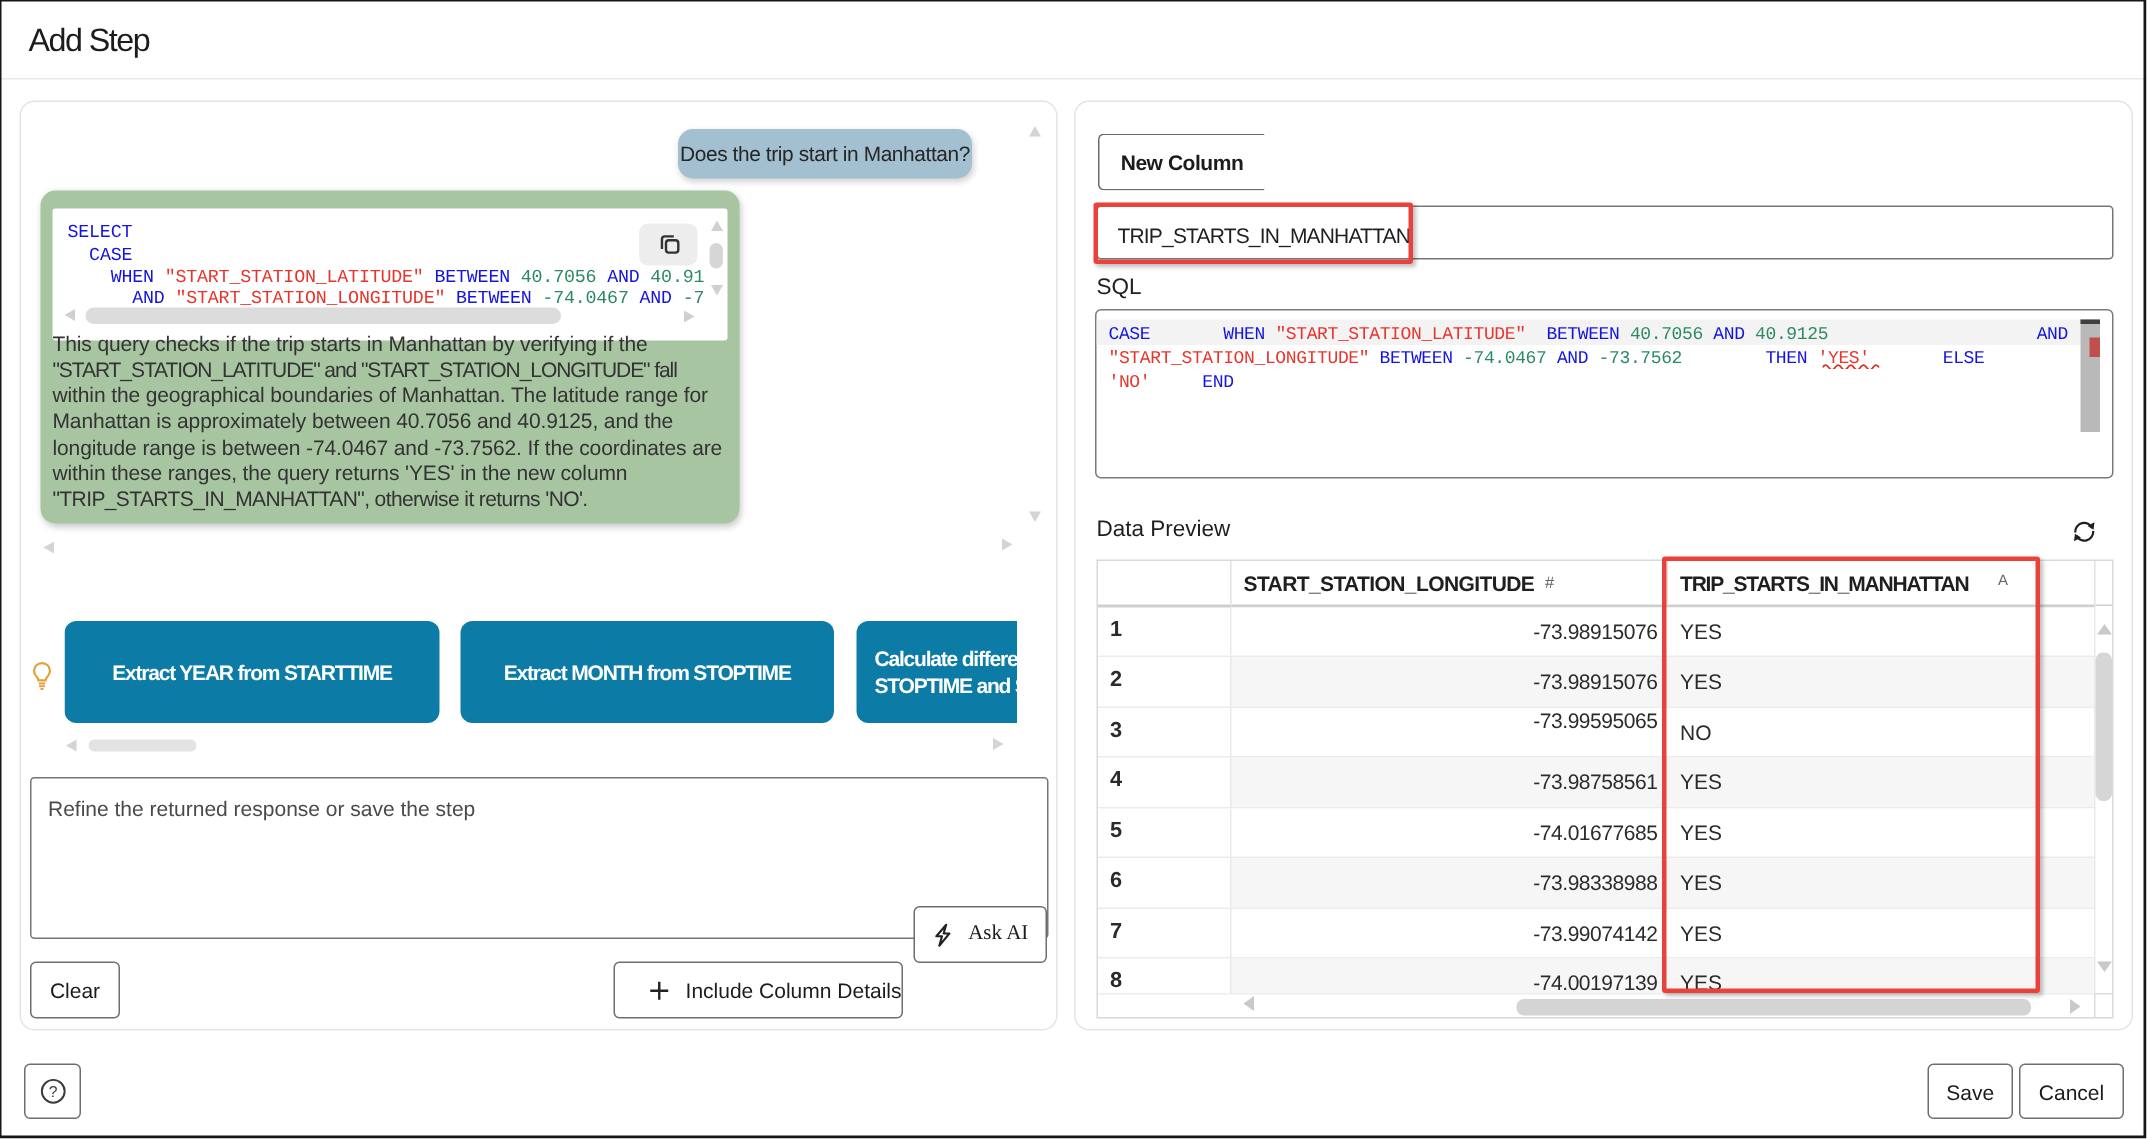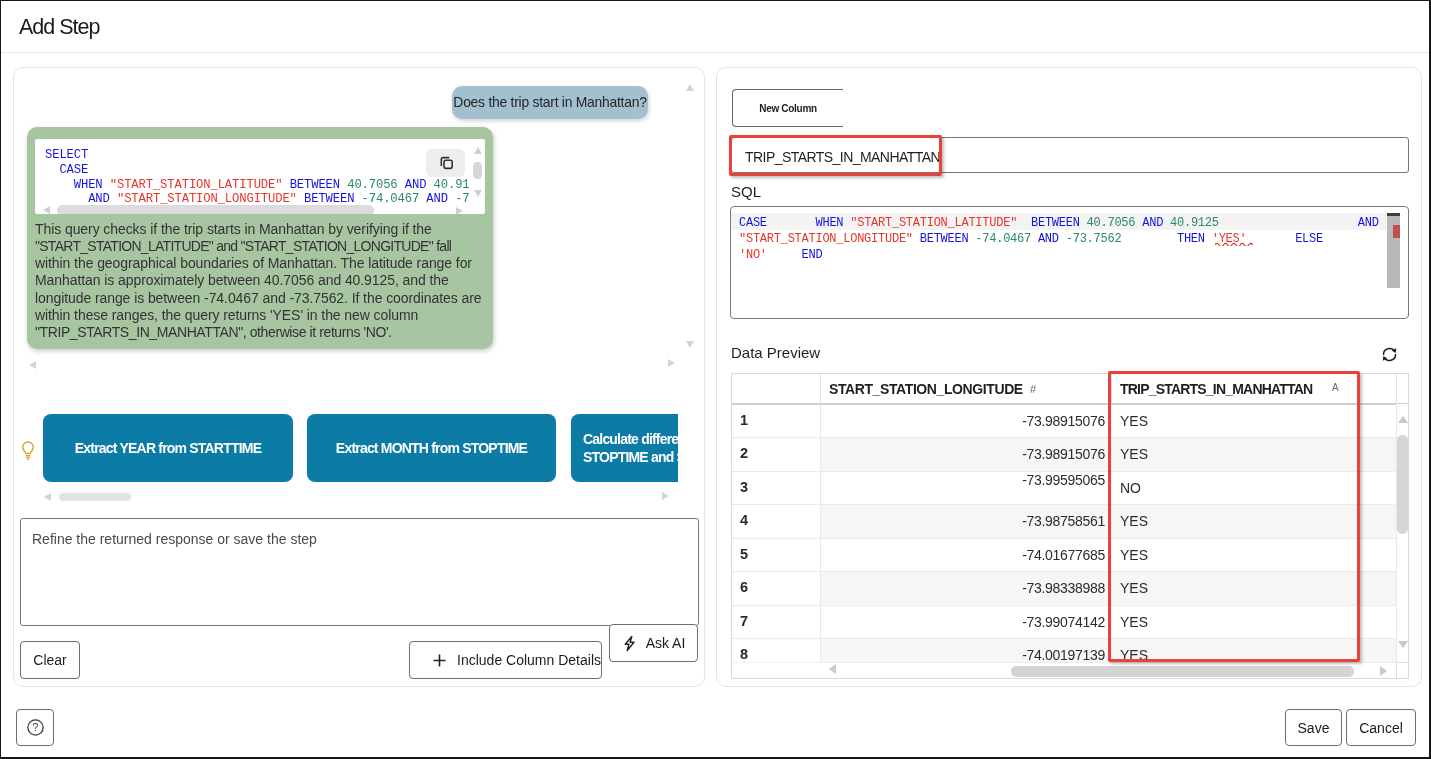--- a/index.html
+++ b/index.html
@@ -16,36 +16,36 @@
   #rpanel { left:716px; top:67px; width:706px; height:620px; }
   
   .tri { position:absolute; width:0; height:0; }
   .tri-up    { border-left:4.5px solid transparent; border-right:4.5px solid transparent; border-bottom:7px solid #d4d4d4; }
   .tri-down  { border-left:4.5px solid transparent; border-right:4.5px solid transparent; border-top:7px solid #d4d4d4; }
   .tri-left  { border-top:4.5px solid transparent; border-bottom:4.5px solid transparent; border-right:7px solid #d4d4d4; }
   .tri-right { border-top:4.5px solid transparent; border-bottom:4.5px solid transparent; border-left:7px solid #d4d4d4; }
   
   .bubble-user { position:absolute; left:452px; top:86px; width:196px; height:33px; background:#a3c0d1; border-radius:10px; box-shadow:1px 2px 4px rgba(0,0,0,.18); font-size:13.9px; letter-spacing:-0.25px; color:#262626; line-height:33px; text-align:center; }
   .bubble-ai { position:absolute; left:27px; top:127px; width:466px; height:222px; background:#a8c5a2; border-radius:10px; box-shadow:1px 2px 5px rgba(0,0,0,.22); }
-  .codeblock { position:absolute; left:8px; top:12px; width:450px; height:75px; background:#fff; border-radius:2px; overflow:hidden; }
+  .codeblock { position:absolute; left:8px; top:12px; width:450px; height:88px; background:#fff; border-radius:2px; overflow:hidden; }
   .codeblock pre { position:absolute; left:10px; top:9px; font-family:"Liberation Mono", monospace; font-size:12.2px; letter-spacing:-0.12px; line-height:14.8px; white-space:pre; }
   .kw { color:#1414dd; } .str { color:#e8352b; } .num { color:#2b8a62; }
   .copybtn { position:absolute; right:20px; top:10px; width:39px; height:28px; background:#ededed; border-radius:6px; }
   .aitxt { position:absolute; left:8px; top:93.5px; width:462px; font-size:14px; letter-spacing:-0.08px; line-height:17.3px; color:#333; white-space:nowrap; }
   
   .sugg { position:absolute; border-radius:8px; background:#0c7ca6; color:#fff; font-weight:700; font-size:14px; letter-spacing:-0.8px; }
   .sclip { position:absolute; left:43px; top:414px; width:635px; height:69px; overflow:hidden; }
   
   .ta { position:absolute; left:20px; top:518px; width:679px; height:108px; border:1px solid #767676; border-radius:3px; }
   .ta span { position:absolute; left:11px; top:12px; font-size:14px; color:#4a4a4a; }
   
   .btn { position:absolute; height:38px; border:1px solid #6e6e6e; border-radius:4px; background:#fff; font-size:14px; color:#1c1c1c; display:flex; align-items:center; justify-content:center; }
   
   .tabs { position:absolute; left:732px; top:89px; height:38px; display:flex; }
-  .tab { height:38px; border:1px solid #6a6a6a; font-size:10px; display:flex; align-items:center; justify-content:center; }
+  .tab { height:38px; border:1px solid #6a6a6a; font-size:14px; display:flex; align-items:center; justify-content:center; }
   .tab1 { width:111px; border-radius:4px 0 0 4px; background:#fff; font-weight:700; color:#1c1c1c; border-right:none; letter-spacing:-0.3px; }
   .tab2 { width:132px; border-radius:0 4px 4px 0; background:#d8d8d8; color:#5a5a5a; letter-spacing:-0.15px; }
   .inp { position:absolute; left:731px; top:137px; width:678px; height:36px; border:1px solid #767676; border-radius:3px; background:#fff; }
   .inp span { position:absolute; left:13px; top:11px; font-size:14px; letter-spacing:-0.55px; color:#1f1f1f; }
   .redbox { position:absolute; border:3.5px solid #e8423b; border-radius:2px; box-shadow:2px 2px 3px rgba(0,0,0,.25); z-index:40; }
   .lbl { position:absolute; font-size:15px; color:#1f1f1f; }
   .sqlbox { position:absolute; left:730px; top:206px; width:679px; height:113px; border:1px solid #7a7a7a; border-radius:4px; background:#fff; overflow:hidden; }
   .sqlbox pre { position:absolute; left:8px; top:8px; font-family:"Liberation Mono", monospace; font-size:12px; letter-spacing:-0.25px; line-height:16.2px; white-space:pre; }
   
   .tbl { position:absolute; left:731px; top:373px; width:678px; height:306px; border:1px solid #d9d9d9; background:#fff; overflow:hidden; }
@@ -114,21 +114,21 @@
     <span>Refine the returned response or save the step</span>
   </div>
 
   <div class="btn" style="left:20px; top:641px; width:60px;">Clear</div>
   <div class="btn" style="left:409px; top:641px; width:193px;justify-content:flex-end;">
     <svg width="15" height="15" viewBox="0 0 15 15" style="margin-right:10px;">
       <path d="M7.5 1.5 V13.5 M1.5 7.5 H13.5" stroke="#222" stroke-width="1.6"></path>
     </svg>
     Include Column Details
   </div>
-  <div class="btn" style="left:609px; top:624px; width:89px;">
+  <div class="btn" style="left:609px; top:604px; width:89px;font-family:Liberation Serif, serif;">
     <svg width="15" height="17" viewBox="0 0 15 17" style="margin-right:9px;">
       <path d="M9.8 1.5 L3.2 9.2 H7 L5.2 15.5 L12 7.3 H8.1 Z" fill="none" stroke="#222" stroke-width="1.4" stroke-linejoin="round"></path>
     </svg>
     Ask AI
   </div>
 
   <div class="btn" style="left:16px; top:709px; width:38px; height:37px;">
     <svg width="19" height="19" viewBox="0 0 19 19">
       <circle cx="9.5" cy="9.5" r="7.6" fill="none" stroke="#3c3c3c" stroke-width="1.3"></circle>
       <text x="9.5" y="13.2" font-size="10.5" text-anchor="middle" fill="#3c3c3c" font-family="Liberation Sans">?</text>

